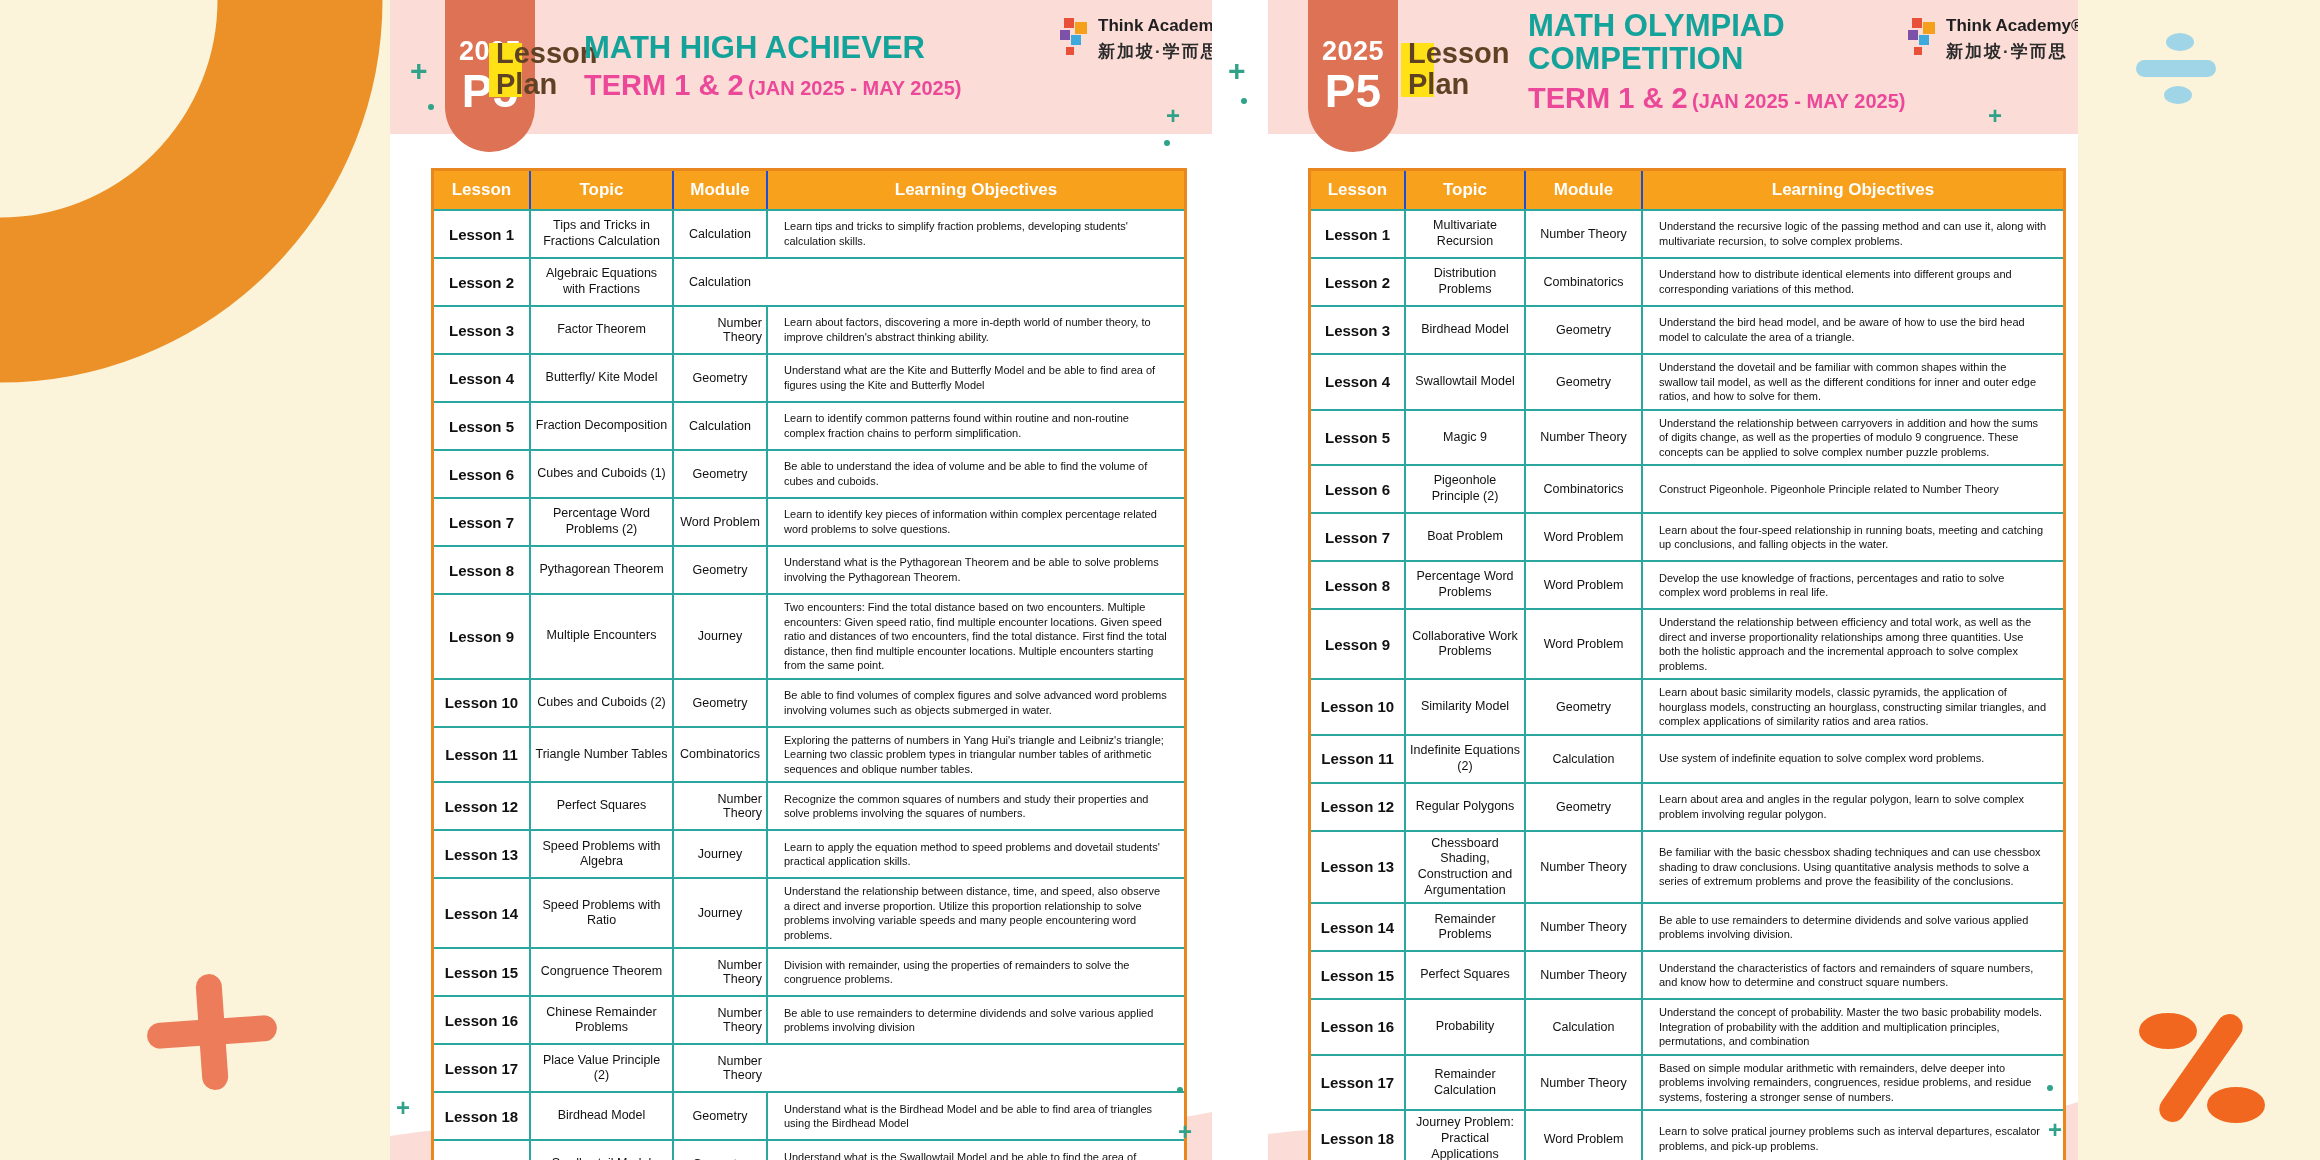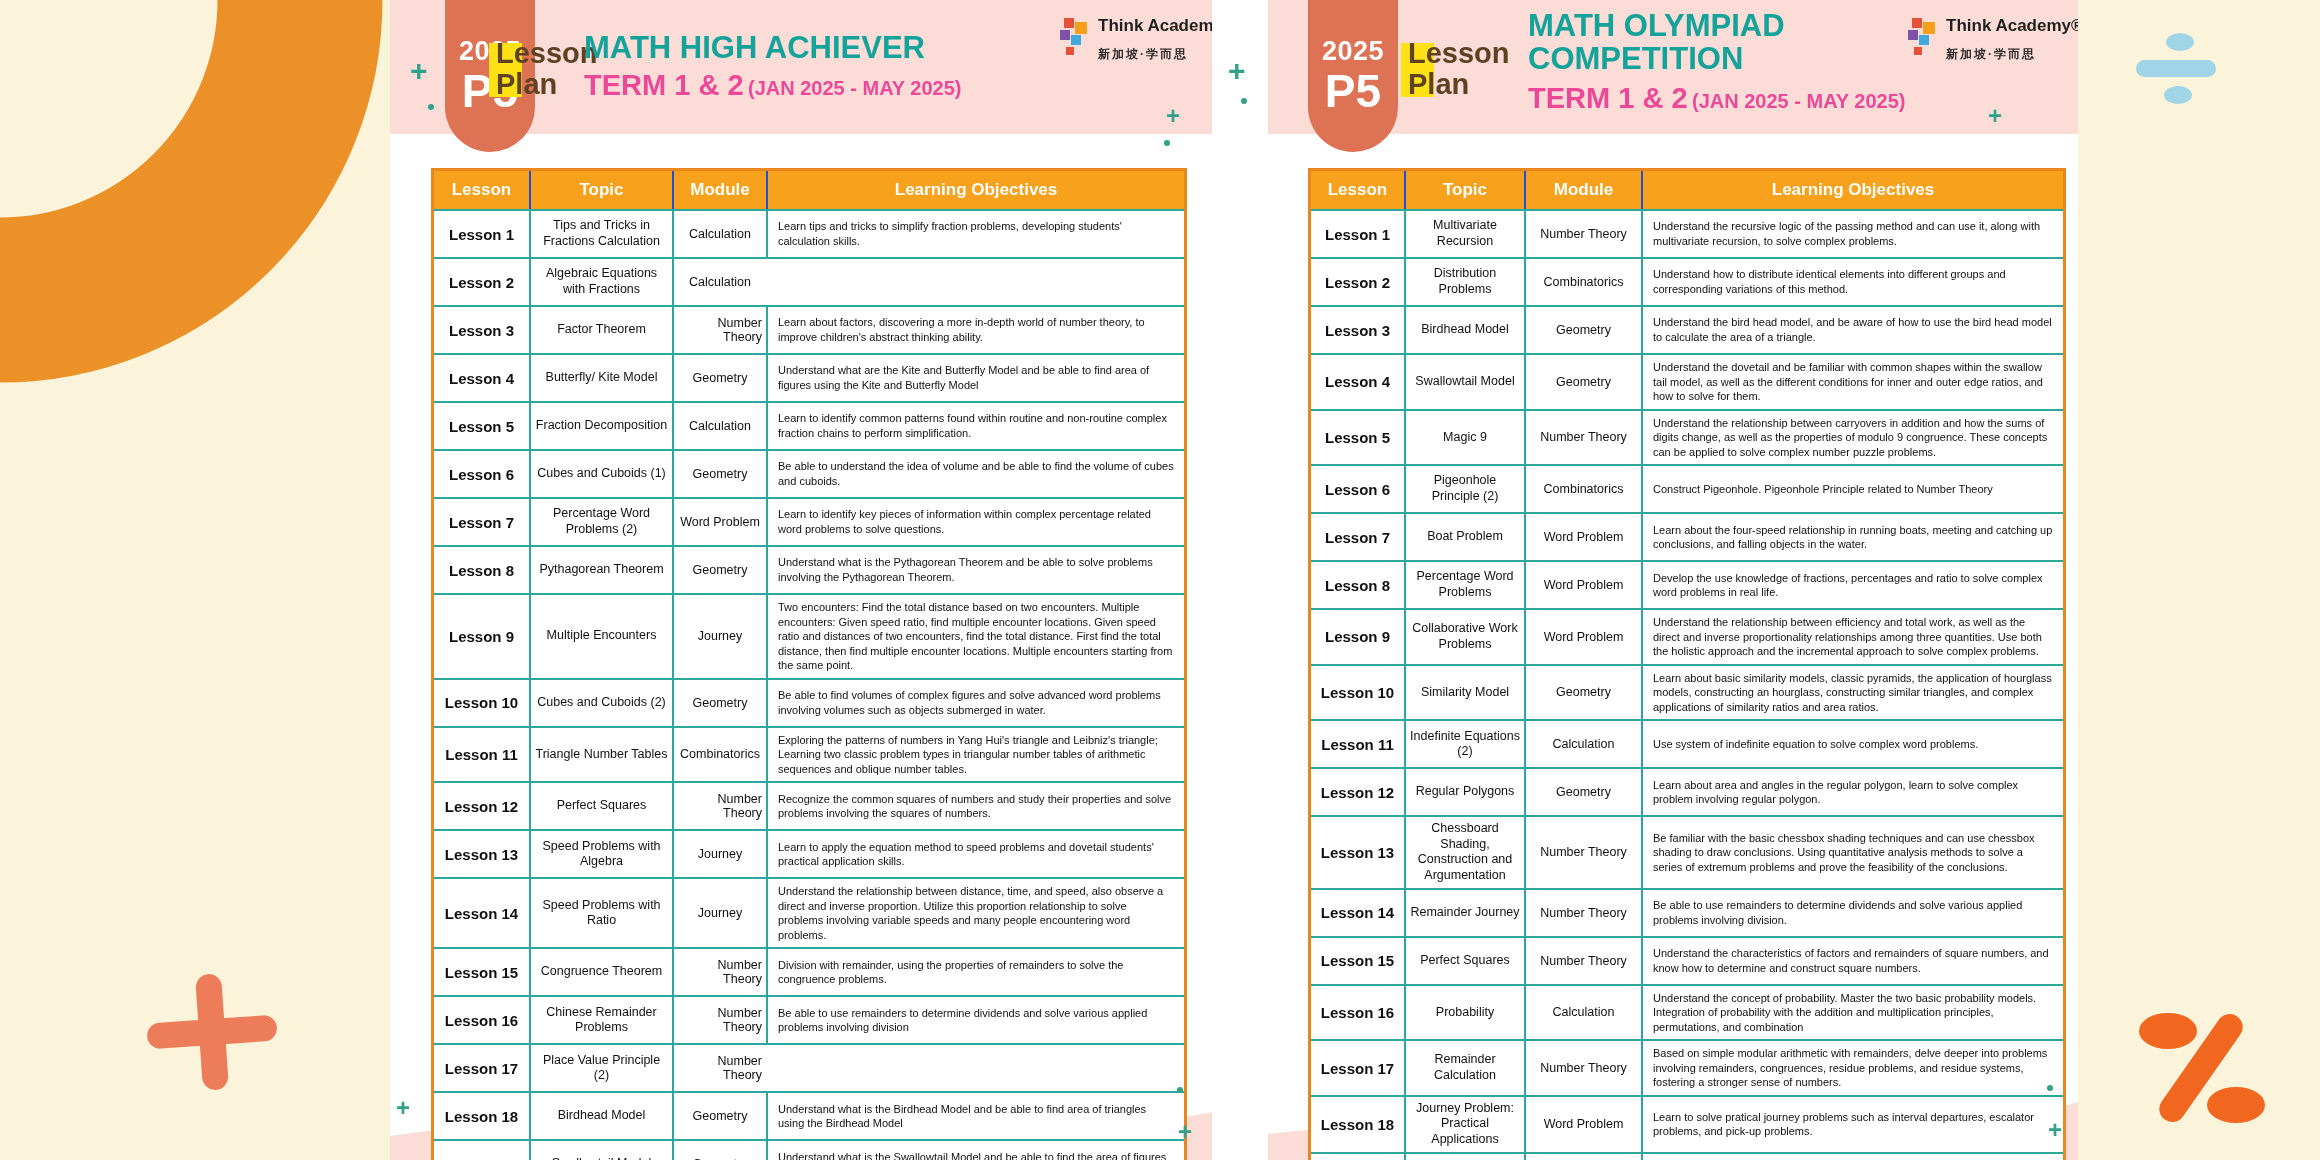--- a/index.html
+++ b/index.html
@@ -41,36 +41,36 @@
   .page1 .term-line{left:194px;top:69px;}
   .page2 .term-line{left:260px;top:82px;}
   .term{font-size:29px;}
   .dates{font-size:20px;}
 
   
   .logo{position:absolute;top:16px;display:flex;gap:6px;align-items:flex-start;z-index:3;}
   .page1 .logo{left:668px;}
   .page2 .logo{left:638px;}
   .logo-text .en{font-size:17px;font-weight:bold;color:#1F1F1F;white-space:nowrap;}
-  .logo-text .cn{font-size:12px;font-weight:bold;color:#2B2B2B;margin-top:10px;letter-spacing:2px;white-space:nowrap;}
+  .logo-text .cn{font-size:17px;font-weight:bold;color:#2B2B2B;margin-top:4px;letter-spacing:2px;white-space:nowrap;}
 
   
   .lp-table{position:absolute;top:168px;background:#FFFFFF;border:3px solid #E7871D;z-index:2;}
   .t1{left:41px;width:750px;}
   .t2{left:40px;width:752px;}
   .thead{display:flex;background:#F7A11C;height:38px;}
   .hcell{color:#FFFFFF;font-weight:bold;font-size:17px;display:flex;align-items:center;justify-content:center;box-sizing:border-box;}
   .hcell + .hcell{border-left:2px solid #1d4ed8;}
   .row{display:flex;border-top:2px solid #2AA79E;}
   .cell{box-sizing:border-box;display:flex;align-items:center;justify-content:center;min-height:46px;padding:4px;color:#111111;}
   .cell + .cell{border-left:2px solid #2AA79E;}
   .c-lesson{font-weight:bold;font-size:15px;}
   .c-topic{font-size:12.5px;text-align:center;line-height:1.25;}
   .c-module{font-size:12.5px;text-align:right;}
-  .c-obj{font-size:11px;line-height:1.32;justify-content:flex-start;text-align:left;padding:5px 10px;white-space:pre-line;}
+  .c-obj{font-size:11px;line-height:1.32;justify-content:flex-start;text-align:left;padding:5px 16px;white-space:pre-line;}
   .col3{flex:1;}
   .t1 .col0{width:95px;}  .t1 .col1{width:143px;} .t1 .col2{width:94px;}
   .t2 .col0{width:93px;}  .t2 .col1{width:120px;} .t2 .col2{width:117px;}
 
   
   .mk-plus{position:absolute;color:#2FA289;font-weight:bold;font-size:30px;line-height:1;z-index:4;}
   .mk-plus.sm{font-size:24px;}
   .mk-dot{position:absolute;width:6px;height:6px;border-radius:50%;background:#2FA289;z-index:4;}
 </style>
 </head>
@@ -374,21 +374,21 @@
           <div class="cell c-obj col3">Learn about area and angles in the regular polygon, learn to solve complex problem involving regular polygon.</div>
         </div>
           <div class="row">
           <div class="cell c-lesson col0">Lesson 13</div>
           <div class="cell c-topic col1">Chessboard Shading, Construction and Argumentation</div>
           <div class="cell c-module col2">Number Theory</div>
           <div class="cell c-obj col3">Be familiar with the basic chessbox shading techniques and can use chessbox shading to draw conclusions. Using quantitative analysis methods to solve a series of extremum problems and prove the feasibility of the conclusions.</div>
         </div>
           <div class="row">
           <div class="cell c-lesson col0">Lesson 14</div>
-          <div class="cell c-topic col1">Remainder Journey</div>
+          <div class="cell c-topic col1">Remainder Problems</div>
           <div class="cell c-module col2">Number Theory</div>
           <div class="cell c-obj col3">Be able to use remainders to determine dividends and solve various applied problems involving division.</div>
         </div>
           <div class="row">
           <div class="cell c-lesson col0">Lesson 15</div>
           <div class="cell c-topic col1">Perfect Squares</div>
           <div class="cell c-module col2">Number Theory</div>
           <div class="cell c-obj col3">Understand the characteristics of factors and remainders of square numbers, and know how to determine and construct square numbers.</div>
         </div>
           <div class="row">

